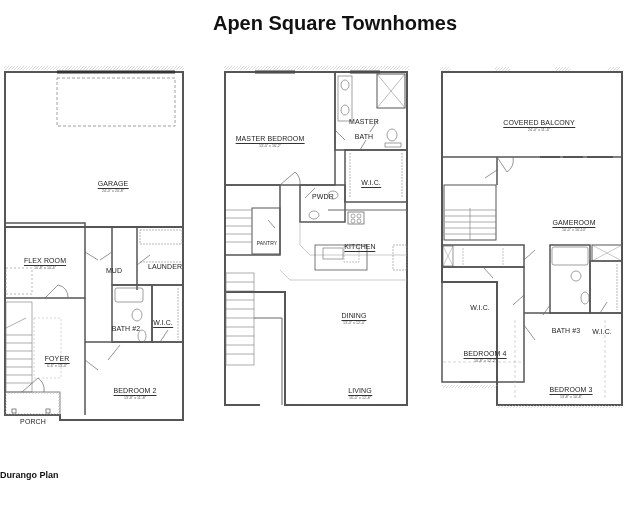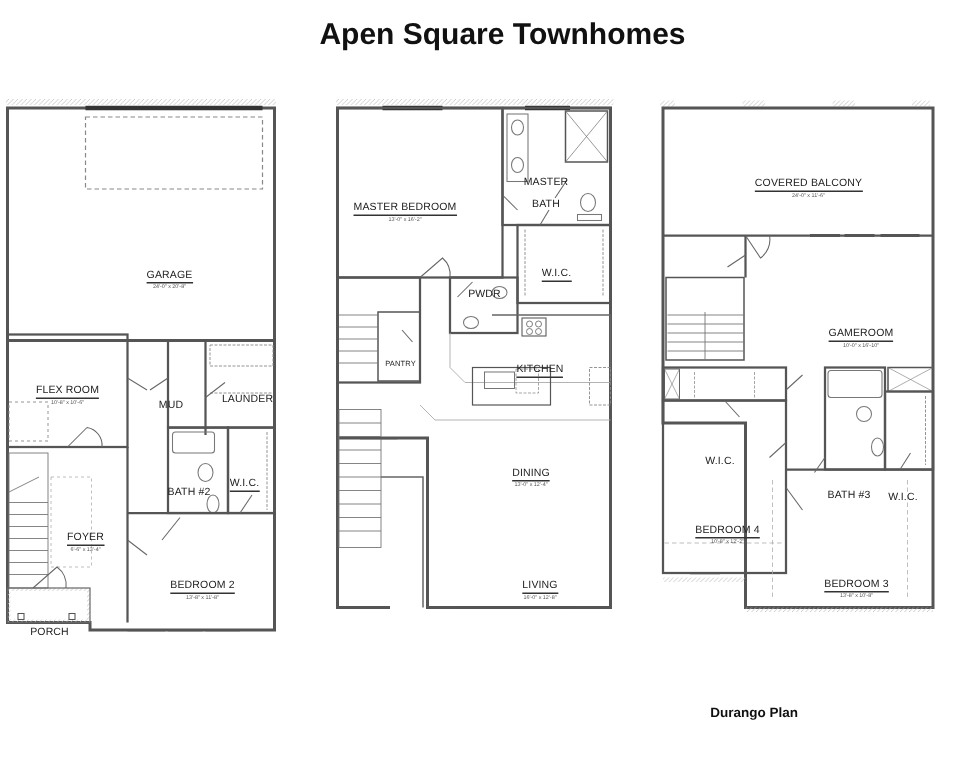--- a/index.html
+++ b/index.html
@@ -1,18 +1,18 @@
 <!DOCTYPE html>
 <html><head>
 <meta charset="utf-8">
 <style>
   html,body{margin:0;padding:0;background:#ffffff;}
   body{width:638px;height:518px;position:relative;overflow:hidden;font-family:"Liberation Sans",sans-serif;}
   .title{position:absolute;left:16px;top:12px;width:638px;text-align:center;font-weight:bold;font-size:20px;color:#111;font-family:"Liberation Sans",sans-serif;}
-  .subtitle{position:absolute;left:12px;top:470px;width:520px;text-align:right;font-weight:bold;font-size:9px;color:#111;}
+  .subtitle{position:absolute;left:0;top:470px;width:520px;text-align:left;font-weight:bold;font-size:9px;color:#111;}
   .plan{position:absolute;top:60px;}
   .plan svg{display:block;}
   .lbl{position:absolute;text-align:center;transform:translateX(-50%);white-space:nowrap;color:#222;line-height:1;}
   .lbl .name{font-size:7px;letter-spacing:0.1px;border-bottom:0.8px solid #333;padding-bottom:1px;display:inline-block;}
   .lbl .name.plain{border-bottom:none;}
   .lbl .dim{font-size:3.6px;display:block;margin-top:1px;color:#555;}
 </style>
 </head>
 <body>
 

